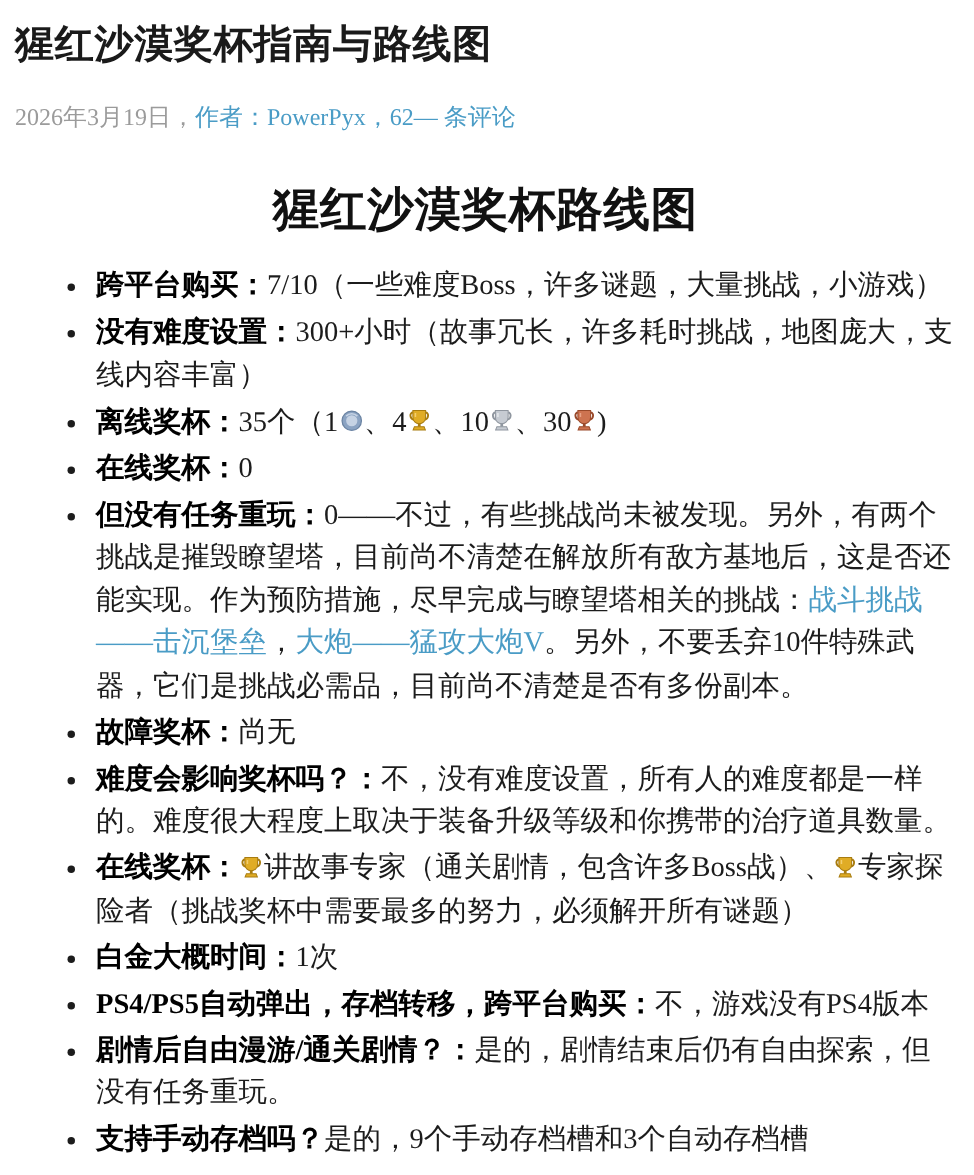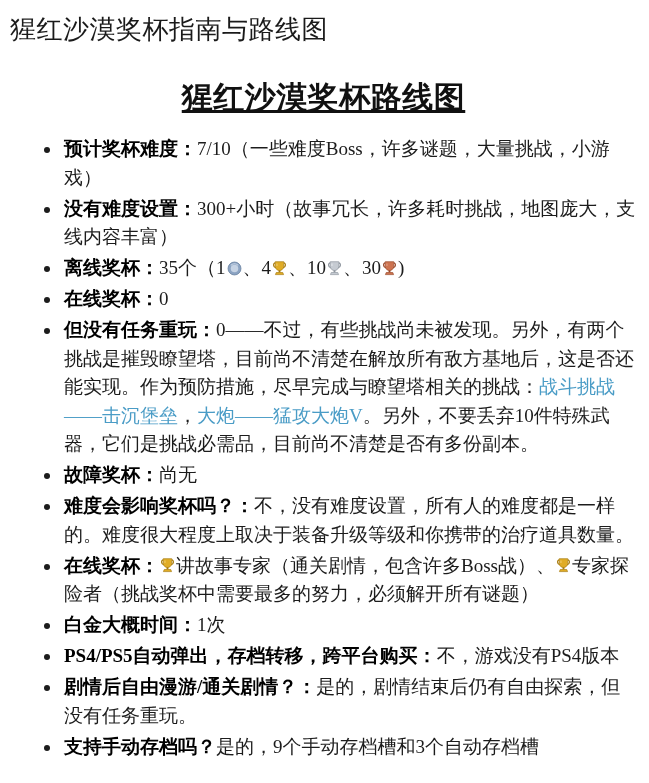--- a/index.html
+++ b/index.html
@@ -12,41 +12,40 @@
     width:649px;
     min-height:783px;
     font-family:"Liberation Serif","DejaVu Serif",serif;
     color:var(--text);
     box-sizing:border-box;
   }
   .page{padding:8px 12px 24px 10px;}
   .page-title{
     font-family:"Liberation Sans","DejaVu Sans",sans-serif;
     font-size:26px;
-    font-weight:400;
+    font-weight:700;
     color:#1a1a1a;
     margin:4px 0 0 0;
     letter-spacing:0.5px;
   }
   .byline{
     margin-top:21px;
     font-size:16px;
     color:var(--muted);
   }
   .byline .blue{color:var(--link);}
   .byline a{color:var(--link);text-decoration:none;cursor:pointer;}
   .roadmap-heading{
     font-family:"Liberation Sans","DejaVu Sans",sans-serif;
     font-size:31px;
     font-weight:700;
     color:#111111;
     text-align:center;
     margin:30px 0 16px 0;
     letter-spacing:0.5px;
-    text-decoration:underline;
   }
   ul.roadmap{
     margin:0;
     padding:0 0 0 52px;
     font-size:19px;
     line-height:1.5;
   }
   ul.roadmap li{
     margin:0 0 2.5px 0;
     padding-left:2px;
@@ -56,25 +55,28 @@
   .trophy{display:inline-block;}
   .trophy svg{width:17px;height:17px;vertical-align:-2.5px;}
 </style>
 </head>
 <body>
 
 <div class="page">
 
   <h1 class="page-title">猩红沙漠奖杯指南与路线图</h1>
 
+  <div class="byline">
+    <span>2026年3月19日，</span><span class="blue">作者：</span><a>PowerPyx</a><span class="blue">，</span><a>62— 条评论</a>
+  </div>
 
   <h2 class="roadmap-heading">猩红沙漠奖杯路线图</h2>
 
   <ul class="roadmap">
-      <li><strong>预计奖杯难度：</strong><span>7/10（一些难度Boss，许多谜题，大量挑战，小游戏）</span></li>
+      <li><strong>跨平台购买：</strong><span>7/10（一些难度Boss，许多谜题，大量挑战，小游戏）</span></li>
       <li><strong>没有难度设置：</strong><span>300+小时（故事冗长，许多耗时挑战，地图庞大，支线内容丰富）</span></li>
       <li><strong>离线奖杯：</strong><span>35个（1</span><span class="trophy"><svg viewBox="0 0 20 20">
             <circle cx="10" cy="10" r="7.6" fill="#8ba3c2" stroke="#6b84a3" stroke-width="1"></circle>
             <circle cx="10" cy="10" r="4.4" fill="#c6d3e4"></circle>
             <path d="M5.6 6.4 A 6 6 0 0 1 14.4 6.4" fill="none" stroke="#c6d3e4" stroke-width="1.3"></path>
           </svg></span><span>、4</span><span class="trophy"><svg viewBox="0 0 20 20">
             <path d="M5 3.5 C2.4 3.5 2.2 8.4 5.8 9.2" fill="none" stroke="#a87c10" stroke-width="1.5"></path>
             <path d="M15 3.5 C17.6 3.5 17.8 8.4 14.2 9.2" fill="none" stroke="#a87c10" stroke-width="1.5"></path>
             <path d="M5 2 h10 v5.2 a5 5.2 0 0 1 -10 0 Z" fill="#e0ac25" stroke="#a87c10" stroke-width="0.8"></path>
             <path d="M7 4 v3" stroke="#f3cf6e" stroke-width="1.2"></path>

